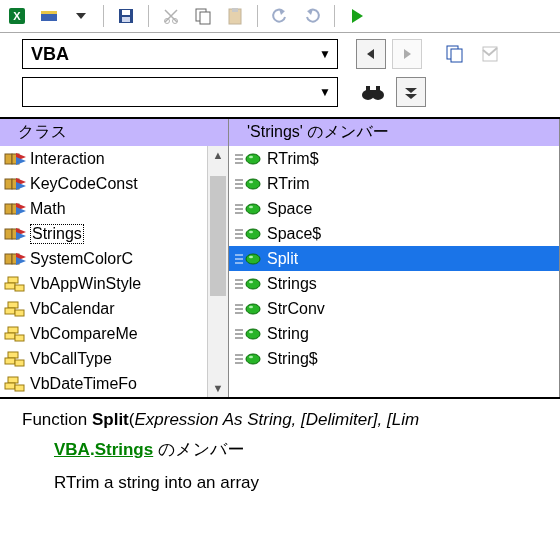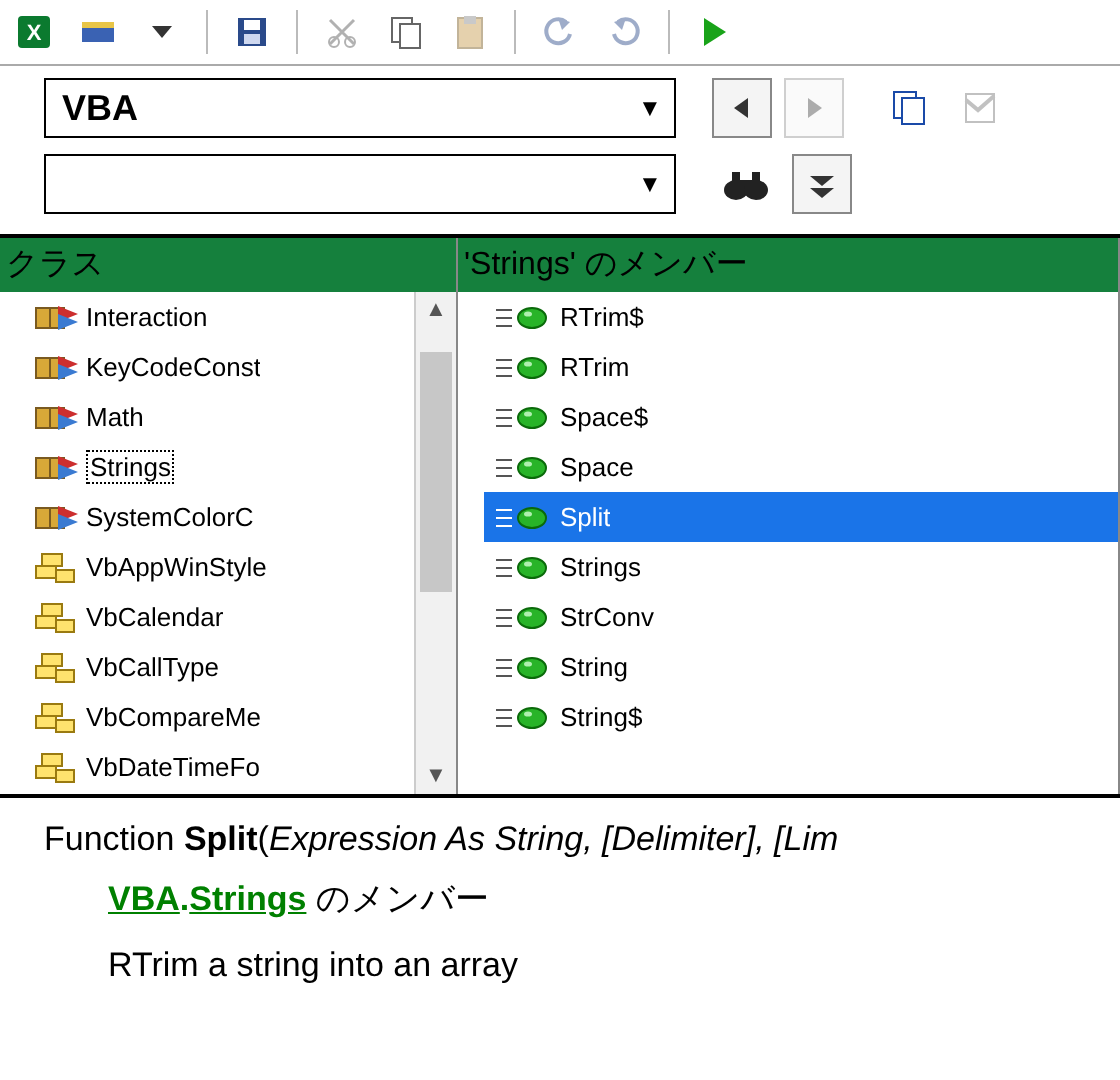--- a/index.html
+++ b/index.html
@@ -21,22 +21,22 @@
   .dd { width:16px; text-align:center; font-size:12px; color:#000;}
   .iconbtn {
     width:30px; height:30px; border:1px solid #888; background:#f4f4f4;
     display:flex; align-items:center; justify-content:center; box-sizing:border-box;
   }
   .iconbtn.flat { border:none; background:transparent; }
   .panes { display:flex; border-top: 2px solid #000; height: 278px; }
   .pane { border-right: 1px solid #888; display:flex; flex-direction:column; min-width:0; }
   .pane.left  { width: 228px; }
   .pane.right { flex: 1; }
-  .phdr { padding: 3px 3px; font-size:16px; border-bottom:0; background:#15803d; }
-  .plist { flex:1; overflow:hidden; font-size:13px; border-top:0;margin-left:13px; }
+  .phdr { padding: 3px 18px; font-size:16px; border-bottom:0; background:#c4b5fd; }
+  .plist { flex:1; overflow:hidden; font-size:16px; border-top:0; }
   .plist .item { display:flex; align-items:center; gap:4px; padding: 1px 4px; height: 23px; white-space:nowrap; }
   .plist .item .lbl { overflow:hidden; }
   .plist.left .item .picon { width:22px; height:18px; display:flex; align-items:center; justify-content:center; flex-shrink:0;}
   .plist.right .item .picon { width:30px; height:18px; display:flex; align-items:center; justify-content:center; flex-shrink:0;}
   .item.dotbox .lbl { border: 1px dotted #000; padding: 0 1px; }
   .item.sel { background: #1a74e8; color: #fff; }
   .item.sel .lbl { background: transparent; }
   .scrollbar { width:20px; background:#f1f1f1; border-left:1px solid #ccc; position:relative; }
   .scrollbar .arrow { height:18px; display:flex; align-items:center; justify-content:center; color:#555; font-size:11px;}
   .scrollbar .thumb { position:absolute; left:2px; right:2px; background:#c7c7c7;}
@@ -255,31 +255,31 @@
             <span class="lbl">VbCalendar</span>
           </div>
           <div class="item">
             <span class="picon">
               <svg width="22" height="16">
                 <rect x="4" y="1" width="10" height="6" fill="#ffe36e" stroke="#9a7a10"></rect>
                 <rect x="1" y="7" width="10" height="6" fill="#ffe36e" stroke="#9a7a10"></rect>
                 <rect x="11" y="9" width="9" height="6" fill="#ffe36e" stroke="#9a7a10"></rect>
               </svg>
             </span>
-            <span class="lbl">VbCallType</span>
+            <span class="lbl">VbCompareMe</span>
           </div>
           <div class="item">
             <span class="picon">
               <svg width="22" height="16">
                 <rect x="4" y="1" width="10" height="6" fill="#ffe36e" stroke="#9a7a10"></rect>
                 <rect x="1" y="7" width="10" height="6" fill="#ffe36e" stroke="#9a7a10"></rect>
                 <rect x="11" y="9" width="9" height="6" fill="#ffe36e" stroke="#9a7a10"></rect>
               </svg>
             </span>
-            <span class="lbl">VbCompareMe</span>
+            <span class="lbl">VbCallType</span>
           </div>
           <div class="item">
             <span class="picon">
               <svg width="22" height="16">
                 <rect x="4" y="1" width="10" height="6" fill="#ffe36e" stroke="#9a7a10"></rect>
                 <rect x="1" y="7" width="10" height="6" fill="#ffe36e" stroke="#9a7a10"></rect>
                 <rect x="11" y="9" width="9" height="6" fill="#ffe36e" stroke="#9a7a10"></rect>
               </svg>
             </span>
             <span class="lbl">VbDateTimeFo</span>
@@ -323,33 +323,33 @@
           <div class="item">
             <span class="picon">
               <svg width="30" height="16">
                 <line x1="2" y1="4" x2="10" y2="4" stroke="#555"></line>
                 <line x1="2" y1="8" x2="10" y2="8" stroke="#555"></line>
                 <line x1="2" y1="12" x2="10" y2="12" stroke="#555"></line>
                 <ellipse cx="20" cy="8" rx="7" ry="5" fill="#28b428" stroke="#0a6a0a"></ellipse>
                 <ellipse cx="18" cy="6" rx="2" ry="1.3" fill="#aef0ae"></ellipse>
               </svg>
             </span>
+            <span class="lbl">Space</span>
+          </div>
+          <div class="item">
+            <span class="picon">
+              <svg width="30" height="16">
+                <line x1="2" y1="4" x2="10" y2="4" stroke="#555"></line>
+                <line x1="2" y1="8" x2="10" y2="8" stroke="#555"></line>
+                <line x1="2" y1="12" x2="10" y2="12" stroke="#555"></line>
+                <ellipse cx="20" cy="8" rx="7" ry="5" fill="#28b428" stroke="#0a6a0a"></ellipse>
+                <ellipse cx="18" cy="6" rx="2" ry="1.3" fill="#aef0ae"></ellipse>
+              </svg>
+            </span>
             <span class="lbl">Space$</span>
-          </div>
-          <div class="item">
-            <span class="picon">
-              <svg width="30" height="16">
-                <line x1="2" y1="4" x2="10" y2="4" stroke="#555"></line>
-                <line x1="2" y1="8" x2="10" y2="8" stroke="#555"></line>
-                <line x1="2" y1="12" x2="10" y2="12" stroke="#555"></line>
-                <ellipse cx="20" cy="8" rx="7" ry="5" fill="#28b428" stroke="#0a6a0a"></ellipse>
-                <ellipse cx="18" cy="6" rx="2" ry="1.3" fill="#aef0ae"></ellipse>
-              </svg>
-            </span>
-            <span class="lbl">Space</span>
           </div>
           <div class="item sel">
             <span class="picon">
               <svg width="30" height="16">
                 <line x1="2" y1="4" x2="10" y2="4" stroke="#fff"></line>
                 <line x1="2" y1="8" x2="10" y2="8" stroke="#fff"></line>
                 <line x1="2" y1="12" x2="10" y2="12" stroke="#fff"></line>
                 <ellipse cx="20" cy="8" rx="7" ry="5" fill="#28b428" stroke="#0a6a0a"></ellipse>
                 <ellipse cx="18" cy="6" rx="2" ry="1.3" fill="#aef0ae"></ellipse>
               </svg>

